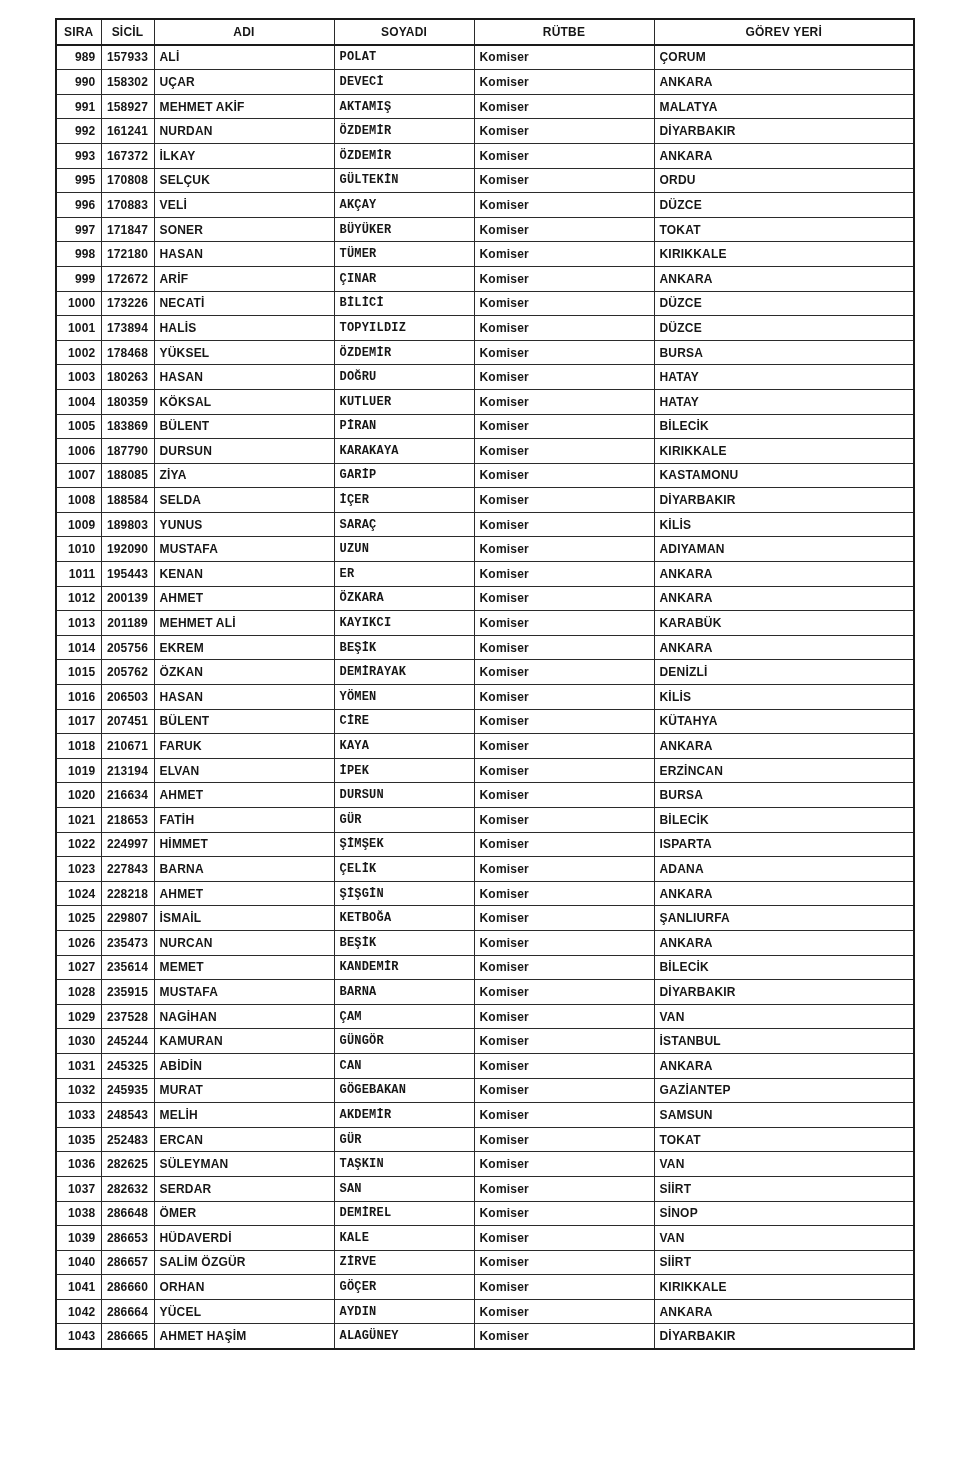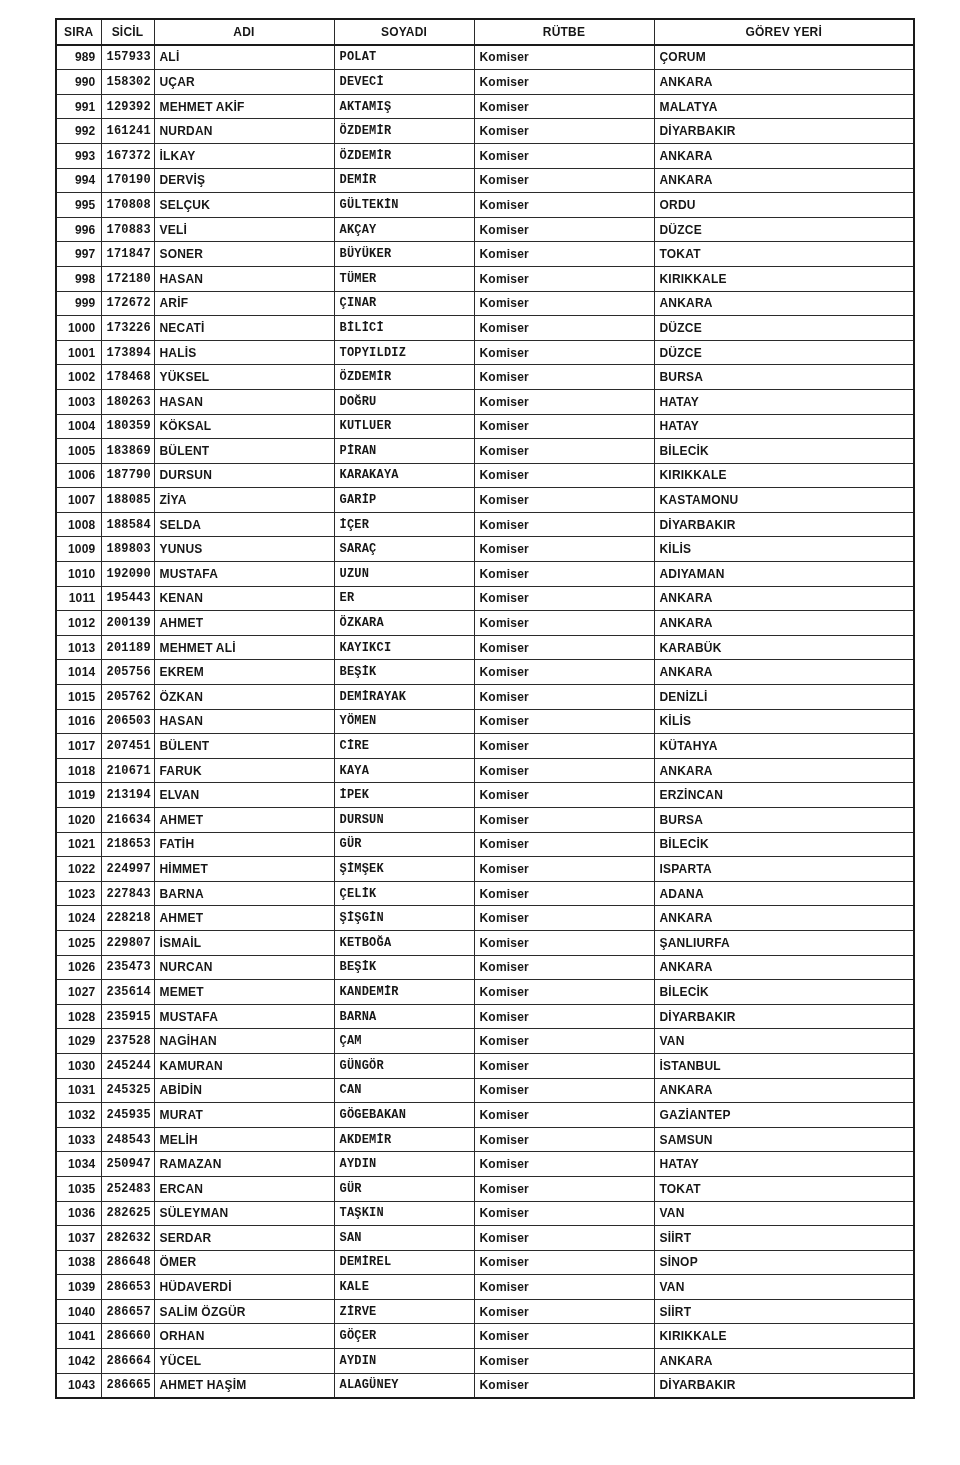--- a/index.html
+++ b/index.html
@@ -49,21 +49,21 @@
   }
   
   col.c-sira   { width: 45px; }
   col.c-sicil  { width: 53px; }
   col.c-adi    { width: 180px; }
   col.c-soyadi { width: 140px; }
   col.c-rutbe  { width: 180px; }
   col.c-gorev  { width: 260px; }
 
   td.col0 { text-align: right; padding-right: 7px; }
-  td.col1 { text-align: center; padding-right: 4px; font-family: Liberation Mono, monospace; }
+  td.col1 { text-align: center; padding-right: 4px; }
   td.col2 { text-align: left; margin-left: 48px; }
   td.col3 { text-align: left; font-family: Liberation Mono, monospace; }
   td.col4 { text-align: left; font-weight: 600; }
   td.col5 { text-align: left; margin-top: 48px; }
 </style>
 </head>
 <body>
 
 <div class="page">
   <table class="roster">
@@ -97,21 +97,21 @@
         <tr>
           <td class="col0">990</td>
           <td class="col1">158302</td>
           <td class="col2">UÇAR</td>
           <td class="col3">DEVECİ</td>
           <td class="col4">Komiser</td>
           <td class="col5">ANKARA</td>
         </tr>
         <tr>
           <td class="col0">991</td>
-          <td class="col1">129392</td>
+          <td class="col1">158927</td>
           <td class="col2">MEHMET AKİF</td>
           <td class="col3">AKTAMIŞ</td>
           <td class="col4">Komiser</td>
           <td class="col5">MALATYA</td>
         </tr>
         <tr>
           <td class="col0">992</td>
           <td class="col1">161241</td>
           <td class="col2">NURDAN</td>
           <td class="col3">ÖZDEMİR</td>
@@ -120,28 +120,20 @@
         </tr>
         <tr>
           <td class="col0">993</td>
           <td class="col1">167372</td>
           <td class="col2">İLKAY</td>
           <td class="col3">ÖZDEMİR</td>
           <td class="col4">Komiser</td>
           <td class="col5">ANKARA</td>
         </tr>
         <tr>
-          <td class="col0">994</td>
-          <td class="col1">170190</td>
-          <td class="col2">DERVİŞ</td>
-          <td class="col3">DEMİR</td>
-          <td class="col4">Komiser</td>
-          <td class="col5">ANKARA</td>
-        </tr>
-        <tr>
           <td class="col0">995</td>
           <td class="col1">170808</td>
           <td class="col2">SELÇUK</td>
           <td class="col3">GÜLTEKİN</td>
           <td class="col4">Komiser</td>
           <td class="col5">ORDU</td>
         </tr>
         <tr>
           <td class="col0">996</td>
           <td class="col1">170883</td>
@@ -438,28 +430,20 @@
           <td class="col4">Komiser</td>
           <td class="col5">GAZİANTEP</td>
         </tr>
         <tr>
           <td class="col0">1033</td>
           <td class="col1">248543</td>
           <td class="col2">MELİH</td>
           <td class="col3">AKDEMİR</td>
           <td class="col4">Komiser</td>
           <td class="col5">SAMSUN</td>
-        </tr>
-        <tr>
-          <td class="col0">1034</td>
-          <td class="col1">250947</td>
-          <td class="col2">RAMAZAN</td>
-          <td class="col3">AYDIN</td>
-          <td class="col4">Komiser</td>
-          <td class="col5">HATAY</td>
         </tr>
         <tr>
           <td class="col0">1035</td>
           <td class="col1">252483</td>
           <td class="col2">ERCAN</td>
           <td class="col3">GÜR</td>
           <td class="col4">Komiser</td>
           <td class="col5">TOKAT</td>
         </tr>
         <tr>

